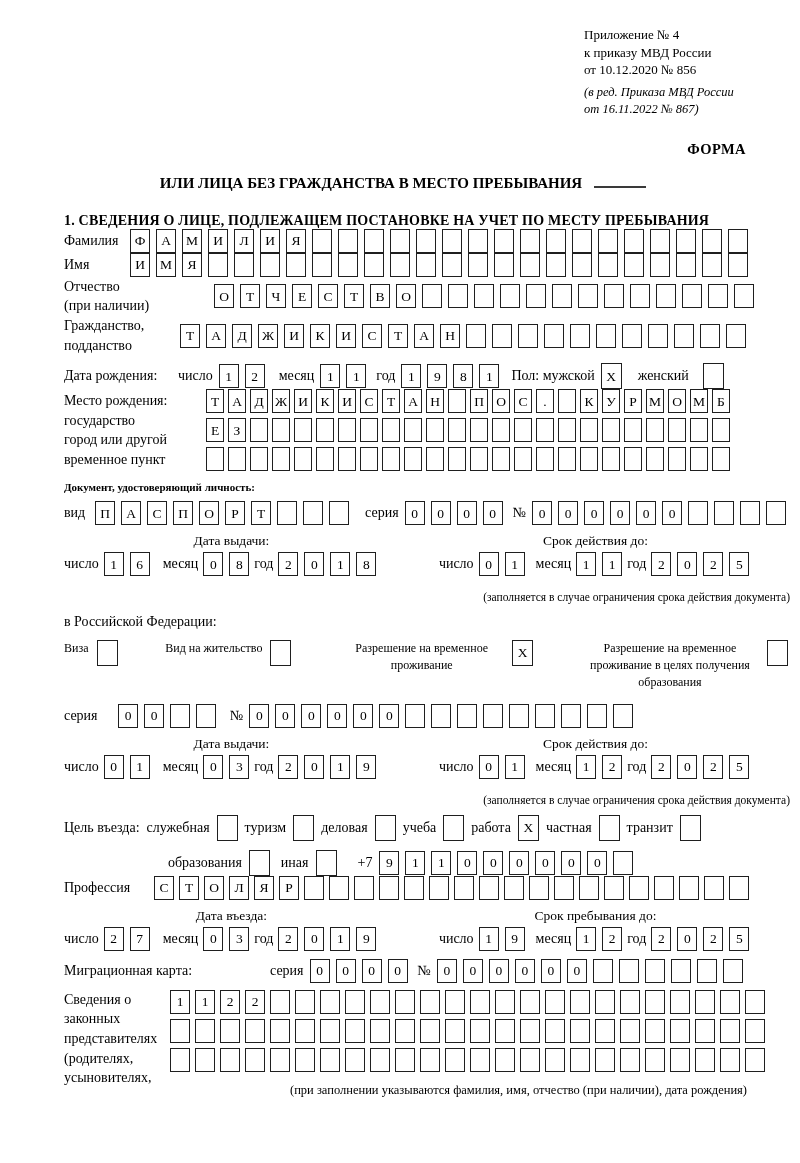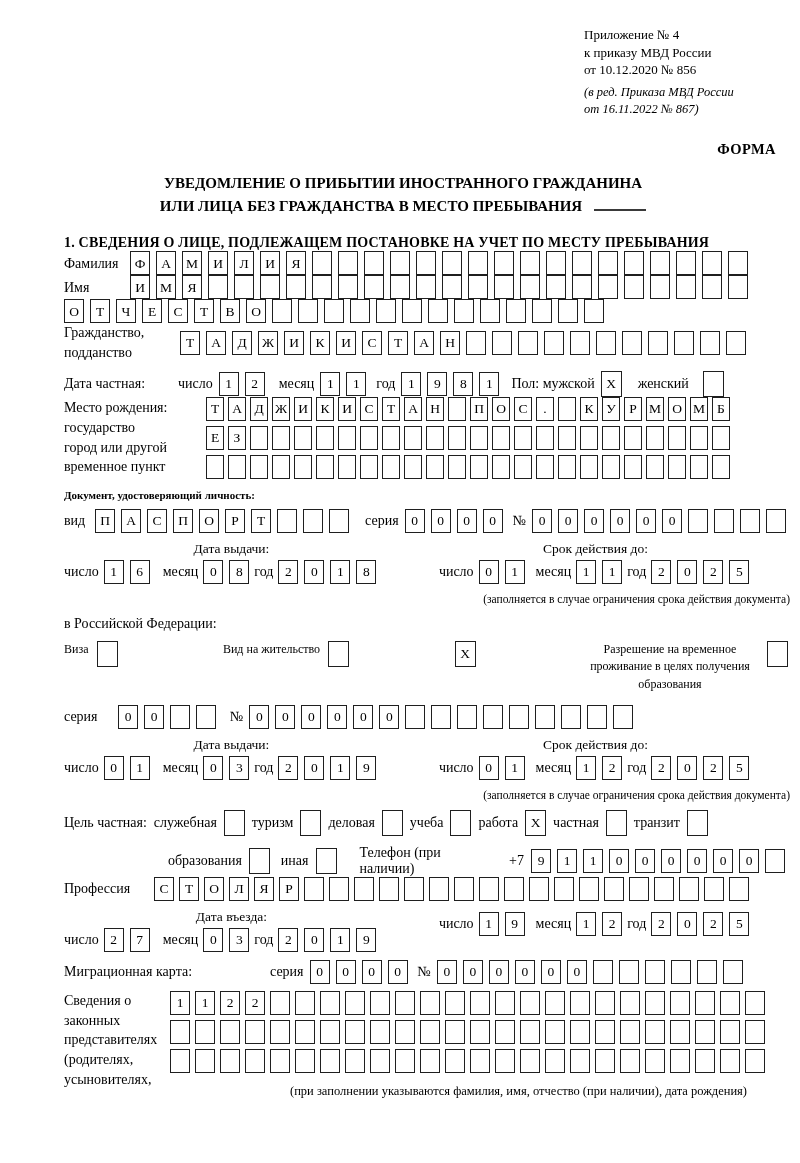--- a/index.html
+++ b/index.html
@@ -4,21 +4,21 @@
 <style>
   * { margin:0; padding:0; box-sizing:border-box; }
   html,body { background:#fff; }
   .page {
     width:800px; height:1163px; background:#fff; color:#000;
     font-family:"Liberation Serif","DejaVu Serif",serif;
     padding:26px 8px 8px 64px; position:relative; overflow:hidden;
   }
   .hdr { margin-left:520px; font-size:13px; line-height:1.35; }
   .hdr .rev { margin-top:5px; font-size:12.5px;font-style:italic; }
-  .forma { text-align:right; font-weight:bold; font-size:14.5px; margin:24px 16px 0 0; letter-spacing:.4px; }
+  .forma { text-align:right; font-weight:bold; font-size:14.5px; margin:24px 46px 0 0; letter-spacing:.4px; }
   .title { text-align:center; font-weight:bold; font-size:15px; line-height:1.5; margin:14px 0 0 -50px; }
   .blank-line { display:inline-block; width:52px; height:13px; border-bottom:2px solid #3a3a3a; margin-left:12px; }
   .sec { font-weight:bold; font-size:14px; margin-top:18px; letter-spacing:.2px; }
 
   .row { display:flex; align-items:center; }
   .lbl { font-size:14px; line-height:1.4; flex-shrink:0; }
   .w66 { width:66px; } .w150 { width:150px; } .w116 { width:116px; } .w142 { width:142px; }
   .cells { display:inline-flex; gap:6px; flex-wrap:nowrap; align-items:center; }
   .cell {
     width:20px; height:24px; border:1.6px solid #1f1f1f; background:#fff;
@@ -35,21 +35,21 @@
 
   .stack { display:flex; flex-direction:column; gap:5px; }
 
   .doc-heading { text-align:left; font-weight:bold; font-size:11px; margin-top:10px; }
 
   .two-col { display:flex; margin-top:8px; }
   .col-a { width:46%; } .col-b { width:54%; }
   .gtitle { text-align:center; font-size:13.5px; }
   .dline { display:flex; align-items:center; margin-top:3px; }
   .dline > * { margin-right:5px; }
-  .fnote { font-size:11.5px; margin-top:9px; text-align:right; padding-right:2px; }
+  .fnote { font-size:11.5px; margin-top:15px; text-align:right; padding-right:2px; }
 
   .intro { font-size:14px; line-height:1.6; margin-top:8px; }
   .opts { display:flex; align-items:flex-start; margin-top:6px; justify-content:space-between; padding-right:4px; }
   .opt { display:flex; align-items:flex-start; }
   .opt .olbl { font-size:12px; line-height:1.45; margin-right:8px; }
   .opt .ctr { text-align:center; }
   .wo1 { width:165px; } .wo2 { width:178px; }
 
   .purpose-line { display:flex; align-items:center; font-size:14px; margin-top:9px; }
   .purpose-line > * { margin-right:7px; }
@@ -70,21 +70,20 @@
     <div>от 10.12.2020 № 856</div>
     <div class="rev">
       <div>(в ред. Приказа МВД России</div>
       <div>от 16.11.2022 № 867)</div>
     </div>
   </div>
 
   <div class="forma">ФОРМА</div>
 
   <div class="title">
-    <div>УВЕДОМЛЕНИЕ О ПРИБЫТИИ ИНОСТРАННОГО ГРАЖДАНИНА</div>
     <div><span>ИЛИ ЛИЦА БЕЗ ГРАЖДАНСТВА В МЕСТО ПРЕБЫВАНИЯ</span><span class="blank-line"></span></div>
   </div>
 
   <div class="sec">1. СВЕДЕНИЯ О ЛИЦЕ, ПОДЛЕЖАЩЕМ ПОСТАНОВКЕ НА УЧЕТ ПО МЕСТУ ПРЕБЫВАНИЯ</div>
 
   <div class="row">
     <span class="lbl w66">Фамилия</span>
     <span class="cells">
         <span class="cell">Ф</span>
         <span class="cell">А</span>
@@ -137,20 +136,24 @@
         <span class="cell"></span>
         <span class="cell"></span>
         <span class="cell"></span>
         <span class="cell"></span>
         <span class="cell"></span>
         <span class="cell"></span>
       </span>
   </div>
 
   <div class="row">
+    <span class="lbl w150">
+      <div>Отчество</div>
+      <div>(при наличии)</div>
+    </span>
     <span class="cells">
         <span class="cell">О</span>
         <span class="cell">Т</span>
         <span class="cell">Ч</span>
         <span class="cell">Е</span>
         <span class="cell">С</span>
         <span class="cell">Т</span>
         <span class="cell">В</span>
         <span class="cell">О</span>
         <span class="cell"></span>
@@ -194,21 +197,21 @@
         <span class="cell"></span>
         <span class="cell"></span>
         <span class="cell"></span>
         <span class="cell"></span>
         <span class="cell"></span>
         <span class="cell"></span>
       </span>
   </div>
 
   <div class="inline-row">
-    <span class="dlbl" style="width:108px;">Дата частная:</span>
+    <span class="dlbl" style="width:108px;">Дата рождения:</span>
     <span class="dlbl">число</span>
     <span class="cells">
         <span class="cell">1</span>
         <span class="cell">2</span>
       </span>
     <span class="dlbl" style="margin-left:8px;">месяц</span>
     <span class="cells">
         <span class="cell">1</span>
         <span class="cell">1</span>
       </span>
@@ -407,20 +410,21 @@
   <div class="opts">
     <span class="opt">
       <span class="olbl">Виза</span>
       <span class="cell cb"></span>
     </span>
     <span class="opt">
       <span class="olbl">Вид на жительство</span>
       <span class="cell cb"></span>
     </span>
     <span class="opt">
+      <span class="olbl ctr wo1">Разрешение на временное проживание</span>
       <span class="cell cb">X</span>
     </span>
     <span class="opt">
       <span class="olbl ctr wo2">Разрешение на временное проживание в целях получения образования</span>
       <span class="cell cb"></span>
     </span>
   </div>
 
   <div class="inline-row" style="margin-top:12px;">
     <span class="dlbl" style="width:48px;">серия</span>
@@ -492,21 +496,21 @@
             <span class="cell">0</span>
             <span class="cell">2</span>
             <span class="cell">5</span>
           </span>
       </div>
       <div class="fnote">(заполняется в случае ограничения срока действия документа)</div>
     </div>
   </div>
 
   <div class="purpose-line">
-    <span>Цель частная:</span>
+    <span>Цель въезда:</span>
     <span>служебная</span>
     <span class="cell cb"></span>
     <span>туризм</span>
     <span class="cell cb"></span>
     <span>деловая</span>
     <span class="cell cb"></span>
     <span>учеба</span>
     <span class="cell cb"></span>
     <span>работа</span>
     <span class="cell cb">X</span>
@@ -514,21 +518,20 @@
     <span class="cell cb"></span>
     <span>транзит</span>
     <span class="cell cb"></span>
   </div>
 
   <div class="purpose-line indent">
     <span>образования</span>
     <span class="cell cb"></span>
     <span style="margin-left:4px;">иная</span>
     <span class="cell cb"></span>
-    <span style="margin-left:16px;">Телефон (при наличии)</span>
     <span style="margin-left:14px;">+7</span>
     <span class="cells">
         <span class="cell">9</span>
         <span class="cell">1</span>
         <span class="cell">1</span>
         <span class="cell">0</span>
         <span class="cell">0</span>
         <span class="cell">0</span>
         <span class="cell">0</span>
         <span class="cell">0</span>
@@ -584,20 +587,21 @@
         <span class="dlbl">год</span>
         <span class="cells">
             <span class="cell">2</span>
             <span class="cell">0</span>
             <span class="cell">1</span>
             <span class="cell">9</span>
           </span>
       </div>
     </div>
     <div class="col-b">
+      <div class="gtitle">Срок пребывания до:</div>
       <div class="dline" style="padding-left:40px;">
         <span class="dlbl">число</span>
         <span class="cells">
             <span class="cell">1</span>
             <span class="cell">9</span>
           </span>
         <span class="dlbl" style="margin-left:6px;">месяц</span>
         <span class="cells">
             <span class="cell">1</span>
             <span class="cell">2</span>

